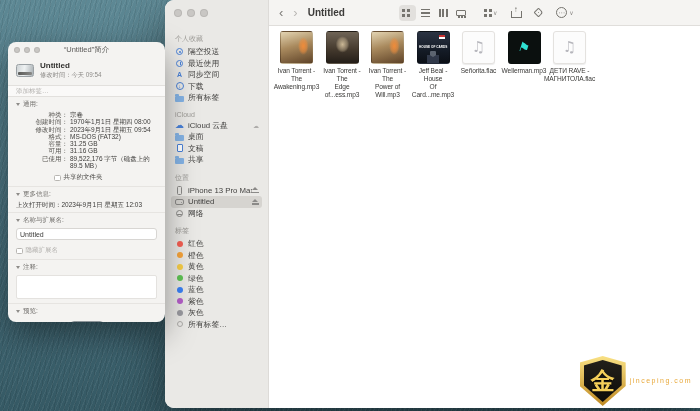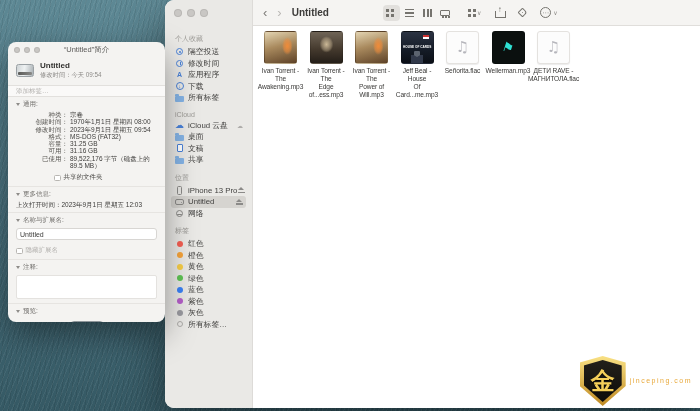--- a/index.html
+++ b/index.html
@@ -11,21 +11,21 @@
       radial-gradient(120% 70% at 85% 0%, rgba(255,255,255,.12), transparent 55%),
       repeating-linear-gradient(112deg, rgba(255,255,255,.06) 0 1px, transparent 1px 4px),
       repeating-linear-gradient(98deg, rgba(0,0,0,.08) 0 1px, transparent 1px 5px),
       linear-gradient(180deg,#5d8894 0%,#4a727f 45%,#355964 100%);
   }
 
   
   .finder { position:absolute; left:165px; top:0; width:535px; height:408px;
     border-radius:9px 0 0 9px; box-shadow:0 18px 45px rgba(0,0,0,.45);
     background:#fff; display:flex; overflow:hidden; }
-  .sidebar { width:88px; background:#eae9e6; border-right:1px solid #dddbd8;
+  .sidebar { width:104px; background:#eae9e6; border-right:1px solid #dddbd8;
     padding:6px 6px 0 9px; flex:none; }
   .traffic { display:flex; gap:5px; padding:3px 0 10px 0; }
   .tl { width:8px; height:8px; border-radius:50%; background:#c9c7c4; border:1px solid rgba(0,0,0,.08); }
   .sb-head { font-size:7px; color:#9c9a96; margin:7px 0 2px 1px; }
   .sb-item { display:flex; align-items:center; height:11.5px; font-size:7.8px; color:#434240;
     border-radius:3px; padding:0 3px; margin-left:-3px; }
   .sb-item.sel { background:#d6d4d0; }
   .sb-lab { white-space:nowrap; overflow:hidden; }
   .trail { margin-left:auto; }
   .si { width:11px; flex:none; display:inline-flex; justify-content:center; align-items:center; margin-right:3px; }
@@ -172,27 +172,27 @@
       <div class="sb-item">
         <span class="si">
             <span class="ic-circle dotted"></span>
           </span>
         <span class="sb-lab">隔空投送</span>
       </div>
       <div class="sb-item">
         <span class="si">
             <span class="ic-clock"></span>
           </span>
-        <span class="sb-lab">修改时间</span>
+        <span class="sb-lab">最近使用</span>
       </div>
       <div class="sb-item">
         <span class="si">
             <span class="ic-a">A</span>
           </span>
-        <span class="sb-lab">应用程序</span>
+        <span class="sb-lab">同步空间</span>
       </div>
       <div class="sb-item">
         <span class="si">
             <span class="ic-down">↓</span>
           </span>
         <span class="sb-lab">下载</span>
       </div>
       <div class="sb-item">
         <span class="si">
             <span class="ic-folder"></span>

